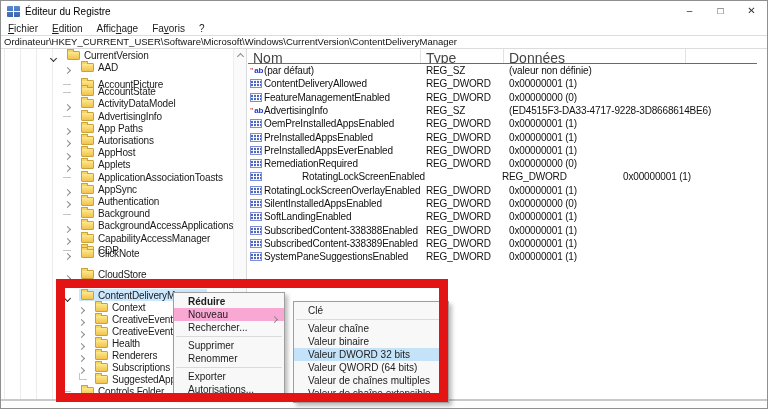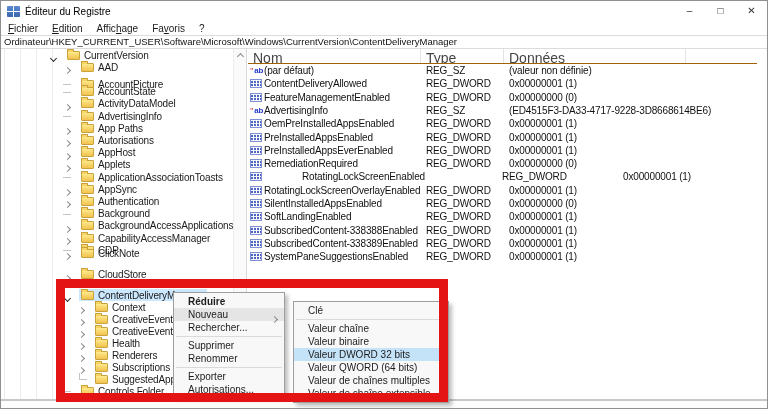--- a/index.html
+++ b/index.html
@@ -428,21 +428,21 @@
           </div>
           <div class="c-name">SystemPaneSuggestionsEnabled</div>
           <div class="c-type">REG_DWORD</div>
           <div class="c-data">0x00000001 (1)</div>
         </div>
       </div>
   </div>
 
   <div id="context-menu" class="menu">
       <div class="mitem bold">Réduire</div>
-      <div class="mitem hl" style="background: #e5e5e5;">Nouveau<span class="mchev"><span class="chev right"></span></span></div>
+      <div class="mitem hl" style="background: #f9a8d4;">Nouveau<span class="mchev"><span class="chev right"></span></span></div>
       <div class="mitem">Rechercher...</div>
       <div class="msep"></div>
       <div class="mitem">Supprimer</div>
       <div class="mitem">Renommer</div>
       <div class="msep"></div>
       <div class="mitem">Exporter</div>
       <div class="mitem">Autorisations...</div>
     </div>
   <div id="submenu" class="menu">
       <div class="mitem">Clé</div>

